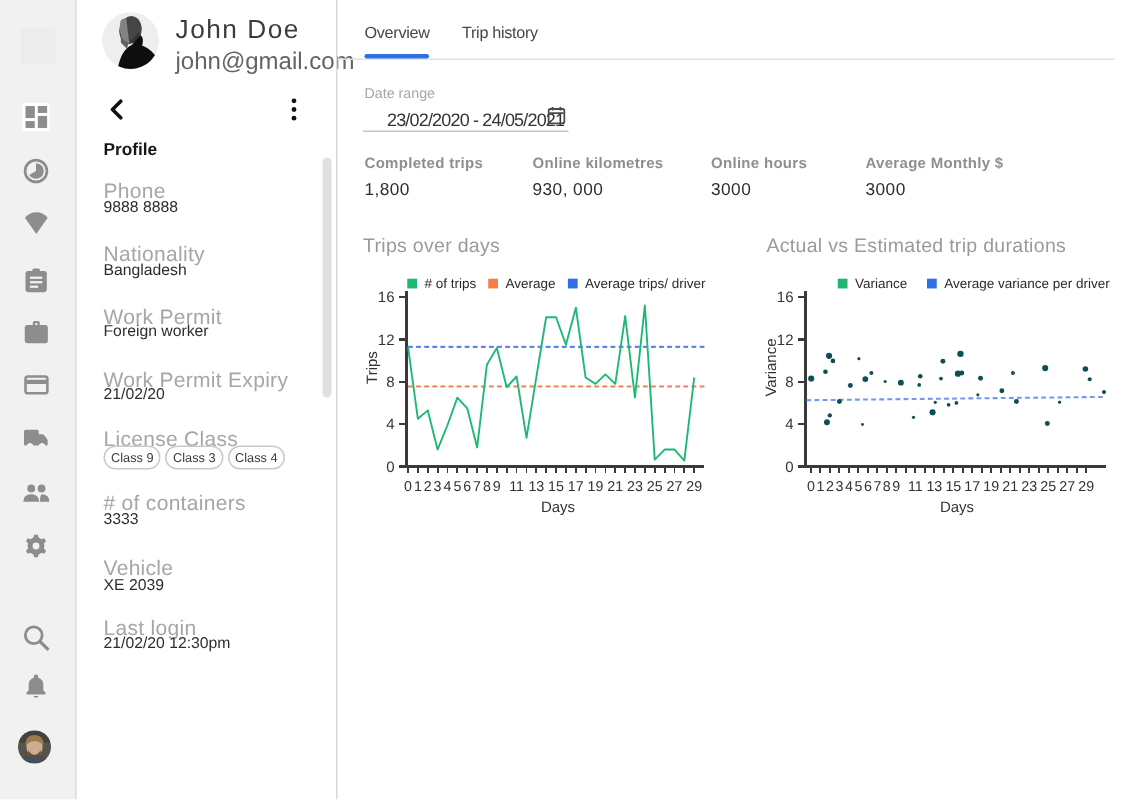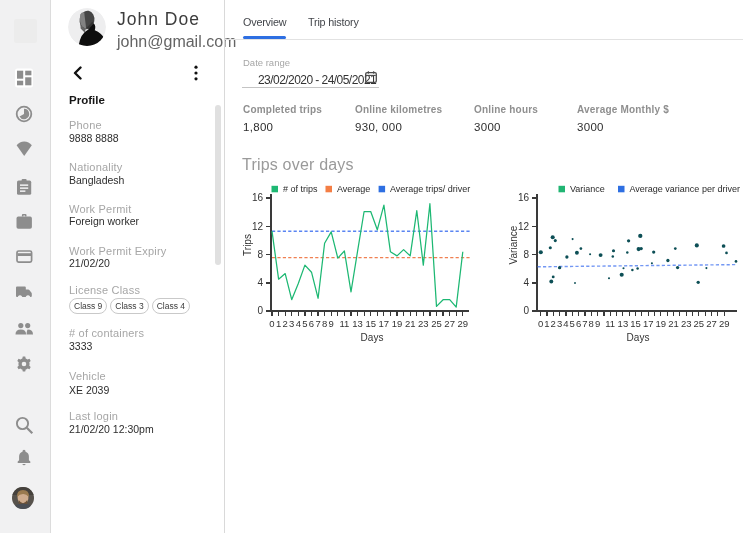--- a/index.html
+++ b/index.html
@@ -11,39 +11,39 @@
   #sidebar { position:absolute; left:0; top:0; width:51px; height:533px; background:#f1f1f2; border-right:1px solid #dcdcdc; }
   #logo { position:absolute; left:14px; top:19px; width:23px; height:24px; background:#ececec; border-radius:2px; }
 
   
   #pcol { position:absolute; left:52px; top:0; width:173px; height:533px; background:#fff; }
   #pdivider { position:absolute; left:224px; top:0; width:1px; height:533px; background:#d9d9d9; }
   #pscroll { position:absolute; left:215px; top:105px; width:6px; height:160px; background:#e0e0e0; border-radius:3px; }
   #avatar1 { position:absolute; left:16px; top:8px; width:38px; height:38px; border-radius:50%; overflow:hidden; }
   #jname { position:absolute; left:65px; top:9px; font-size:17.5px; letter-spacing:1px; white-space:nowrap; color:#3c3c3c; }
   #jemail { position:absolute; left:65px; top:33px; font-size:16px; color:#646464; }
-  .lbl { position:absolute; left:17px; font-size:11px; color:#a6a6a6; letter-spacing:0.2px; }
+  .lbl { position:absolute; left:17px; font-size:14px; color:#a6a6a6; letter-spacing:0.2px; }
   .val { position:absolute; left:17px; font-size:10.5px; color:#2d2d2d; letter-spacing:0; white-space:nowrap; }
   #ptitle { position:absolute; left:17px; top:94px; font-size:11.5px; font-weight:bold; color:#161616; }
   .chip { display:inline-block; border:1px solid #c9c9c9; border-radius:8px; font-size:8.5px; color:#3b3b3b; padding:2px 4px 2px 4px; margin-right:3px; }
 
   
   #main { position:absolute; left:225px; top:0; width:530px; height:533px; }
   .tab { position:absolute; top:16px; font-size:10.8px; color:#43464b; letter-spacing:-0.2px; }
   #tabline { position:absolute; left:0px; top:39px; width:518px; height:1px; background:#e2e2e2; }
   #tabind { position:absolute; left:17.5px; top:36px; width:43px; height:3px; background:#2e6fe2; border-radius:2px; }
 
   #daterangelbl { position:absolute; left:18px; top:57px; font-size:9.5px; color:#a6a6a6; }
   #daterangeval { position:absolute; left:17px; top:72.5px; font-size:12px; letter-spacing:-0.55px; color:#333;margin-left:16px; }
   #dateline { position:absolute; left:17px; top:87px; width:137px; height:1px; background:#c4c4c4; }
 
   .statlbl { position:absolute; top:104px; font-size:10px; color:#8f8f8f; letter-spacing:0.2px;font-weight:bold; }
   .statval { position:absolute; top:121px; font-size:11.5px; color:#2e2e2e; letter-spacing:0.3px; }
 
-  .ctitle { position:absolute; top:156px; font-size:16px; color:#9a9a9a; letter-spacing:0.2px; }
+  .ctitle { position:absolute; top:156px; font-size:13px; color:#9a9a9a; letter-spacing:0.2px; }
 </style>
 </head>
 <body>
 <div id="stage">
 
   <div id="sidebar">
     <div id="logo"></div>
   </div>
   <svg class="abs" style="left:0;top:0;width:51px;height:533px" viewBox="0 0 51 533" fill="#8d8d8d">
 
@@ -188,20 +188,21 @@
     <div class="statlbl" style="left:18px">Completed trips</div>
     <div class="statval" style="left:18px">1,800</div>
     <div class="statlbl" style="left:130px">Online kilometres</div>
     <div class="statval" style="left:130px">930, 000</div>
     <div class="statlbl" style="left:249px">Online hours</div>
     <div class="statval" style="left:249px">3000</div>
     <div class="statlbl" style="left:352px">Average Monthly $</div>
     <div class="statval" style="left:352px">3000</div>
 
     <div class="ctitle" style="left:17px">Trips over days</div>
+    <div class="ctitle" style="left:286px">Actual vs Estimated trip durations</div>
   </div>
 
   <svg id="charts" class="abs" style="left:0;top:0;width:755px;height:533px" viewBox="0 0 755 533">
 <g shape-rendering="crispEdges">
 <rect x="270.25" y="194" width="1.5" height="117.75" fill="#3a3a3a"></rect>
 <rect x="266.0" y="310.25" width="203.0" height="1.5" fill="#3a3a3a"></rect>
 <rect x="266.0" y="310.25" width="5" height="1.5" fill="#3a3a3a"></rect>
 <rect x="266.0" y="282.01" width="5" height="1.5" fill="#3a3a3a"></rect>
 <rect x="266.0" y="253.77" width="5" height="1.5" fill="#3a3a3a"></rect>
 <rect x="266.0" y="225.53" width="5" height="1.5" fill="#3a3a3a"></rect>

